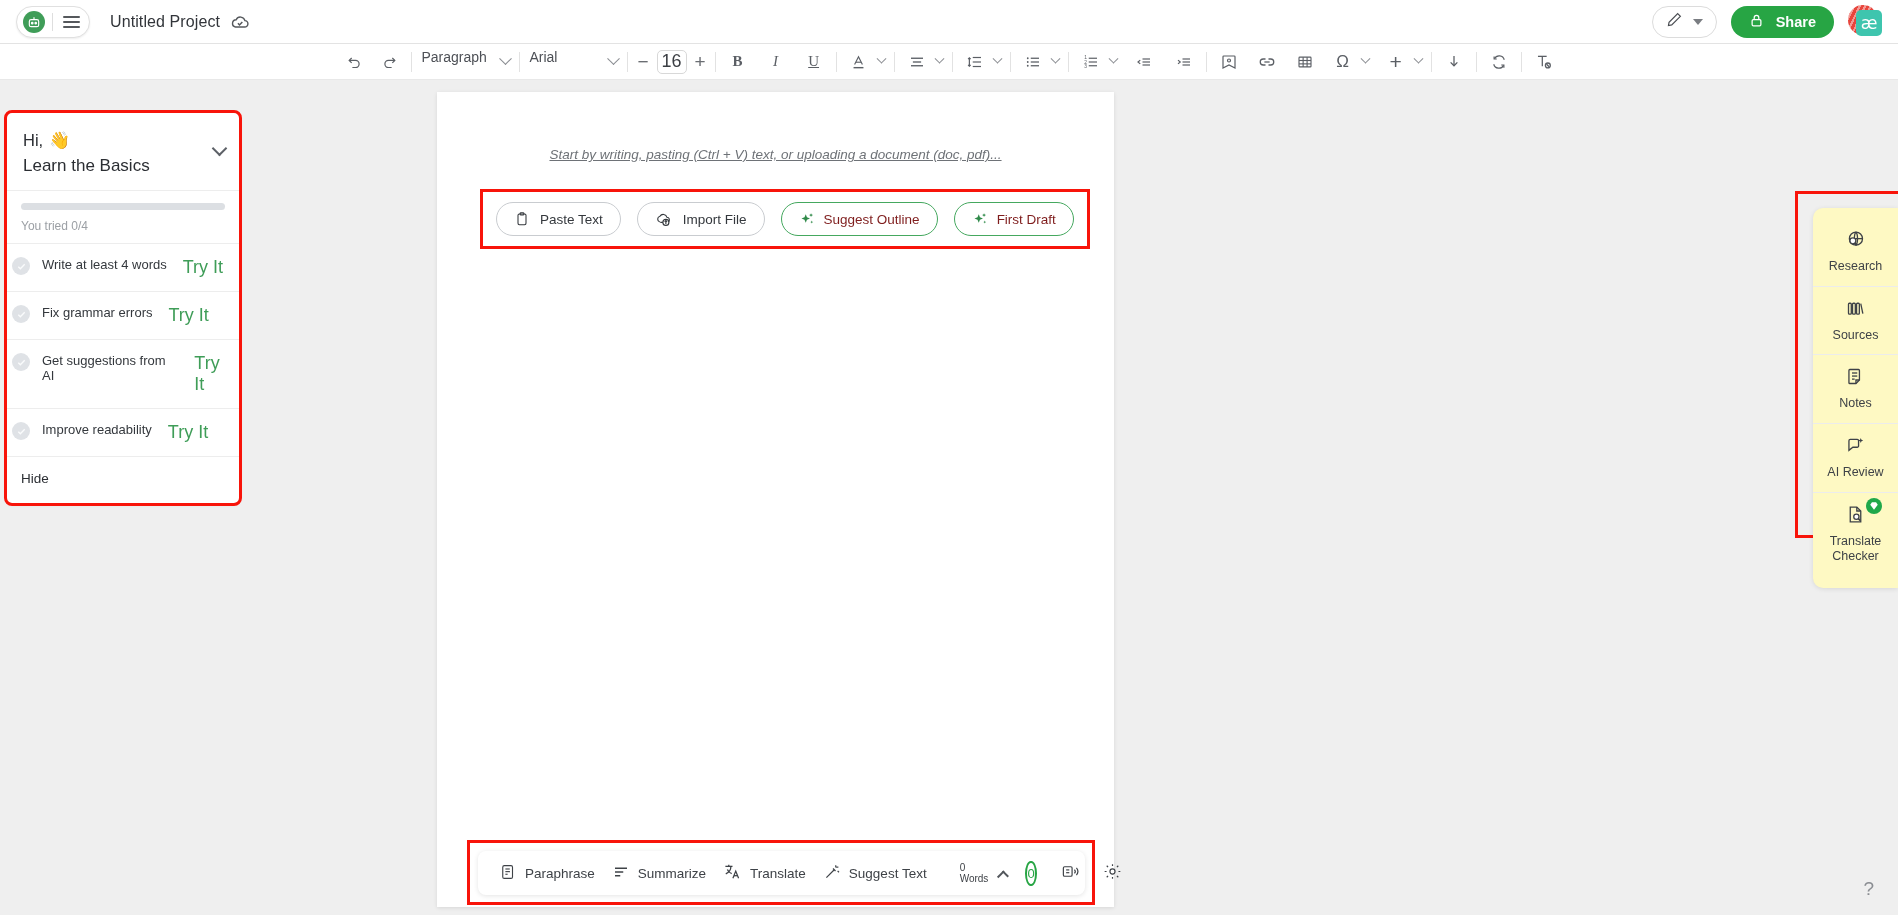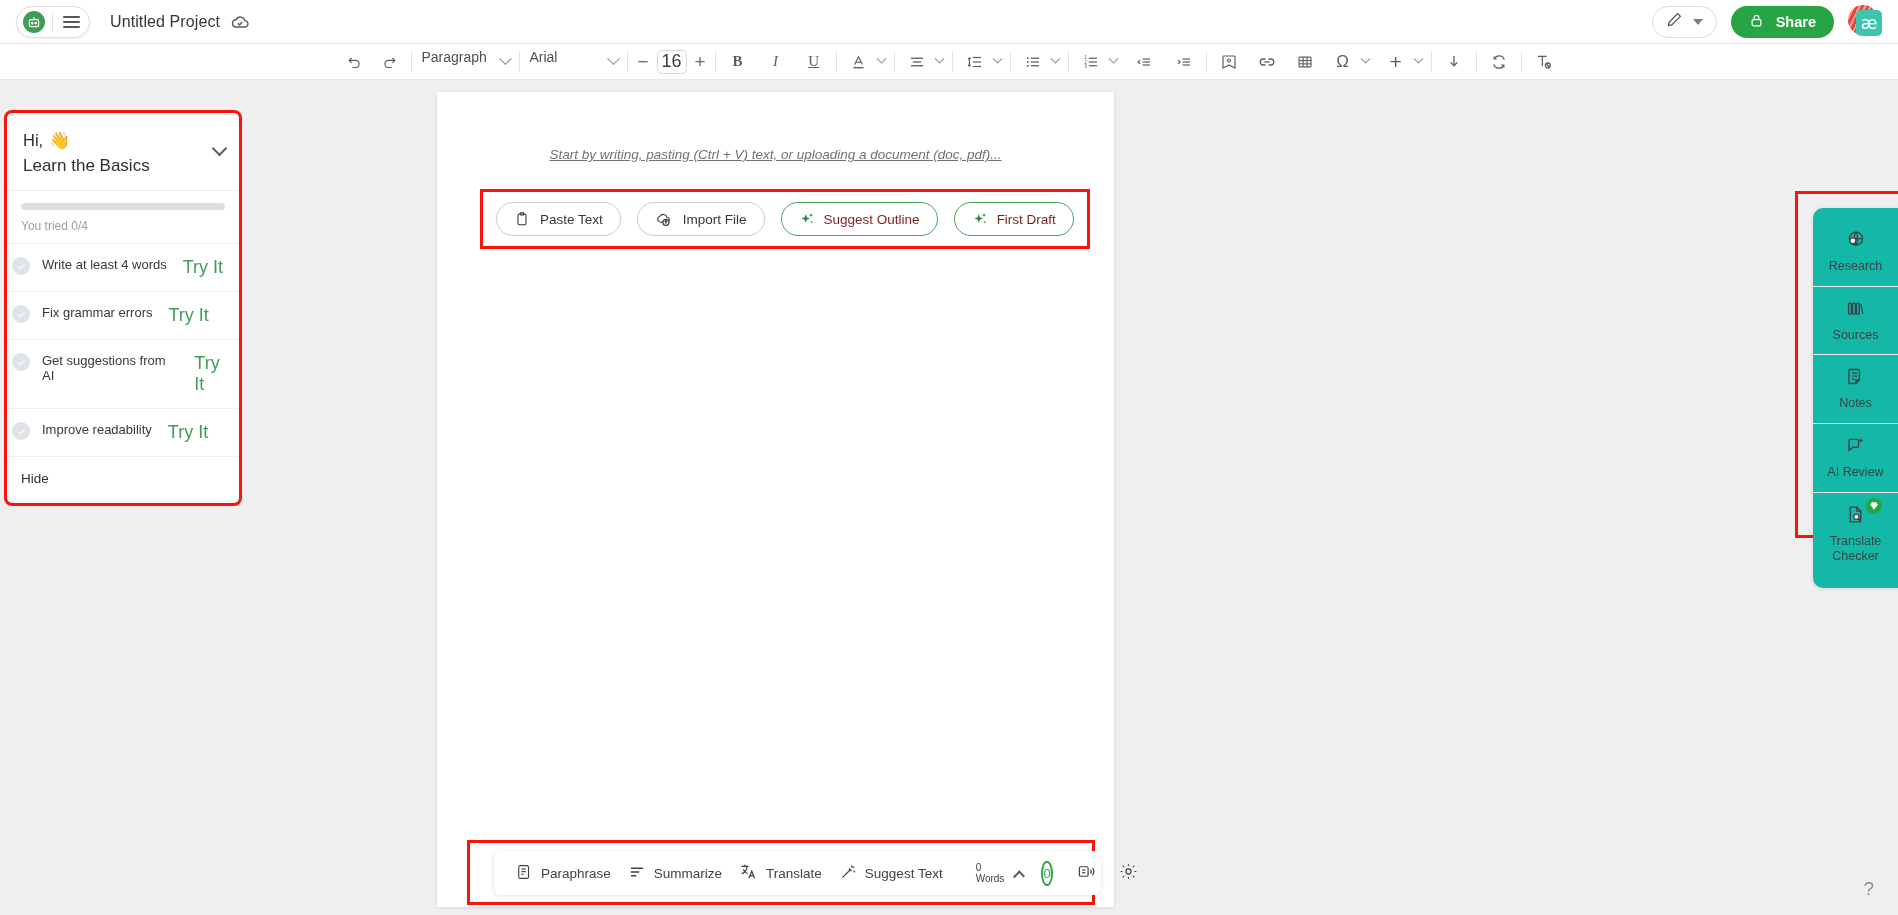--- a/index.html
+++ b/index.html
@@ -166,21 +166,21 @@
   }
   .chip.green { border-color: #45a85f; color: #7f1d1d; gap: 8px; }
   .chip .ic { display: flex; align-items: center; color: inherit; }
 
   
   .bottombar-outline {
     position: absolute; left: 470px; top: 843px; width: 622px; height: 59px;
     outline: 3px solid #f8140a;
   }
   .bottombar {
-    position: absolute; left: 494px; top: 851px; width: 607px; height: 44px;
+    position: absolute; left: 478px; top: 851px; width: 607px; height: 44px;
     background: #fff; border-radius: 8px;
     box-shadow: 0 1px 5px rgba(0,0,0,.11);
     display: flex; align-items: center; padding: 0 16px; gap: 7px;
     color: #3e4247;
   }
   .bb-item {
     display: flex; align-items: center; gap: 8px; cursor: pointer;
     font-size: 13.5px; color: #3e4247; padding: 4px 5px; white-space: nowrap;
   }
   .bb-sep { width: 1px; height: 20px; background: #e3e3e3; margin: 0 7px; }
@@ -196,21 +196,21 @@
     font-size: 13px; cursor: pointer;
   }
 
   
   .rail-outline {
     position: absolute; right: 0px; top: 194px; width: 100px; height: 341px;
     outline: 3px solid #f8140a;
   }
   .rail {
     position: absolute; right: 0px; top: 208px; width: 85px;
-    background: #14b8a6; border-radius: 10px 0 0 10px;
+    background: #fef9c3; border-radius: 10px 0 0 10px;
     box-shadow: 0 1px 5px rgba(0,0,0,.10);
     padding: 10px 0 12px 0;
   }
   .rail-item {
     position: relative; display: flex; flex-direction: column; align-items: center; gap: 5px;
     padding: 11px 4px; cursor: pointer; color: #3e4247;
   }
   .rail-item + .rail-item { border-top: 1px solid #ececec; }
   .rail-label { font-size: 12.5px; color: #3e4247; text-align: center; line-height: 1.25; }
   .gem-badge {

